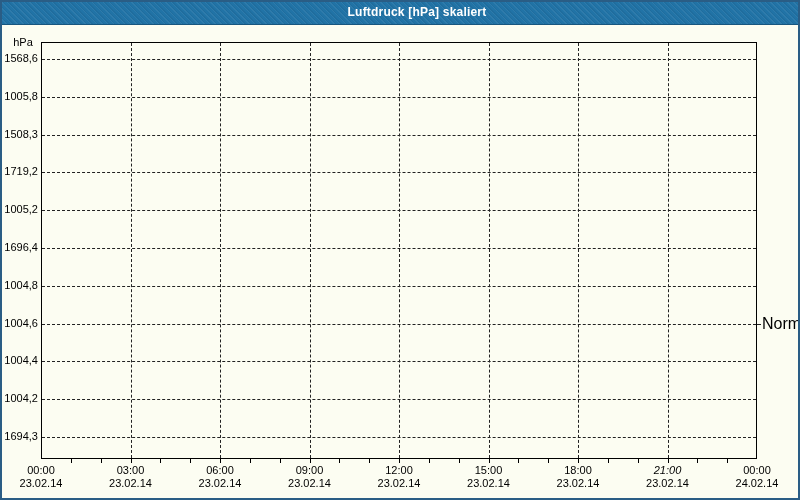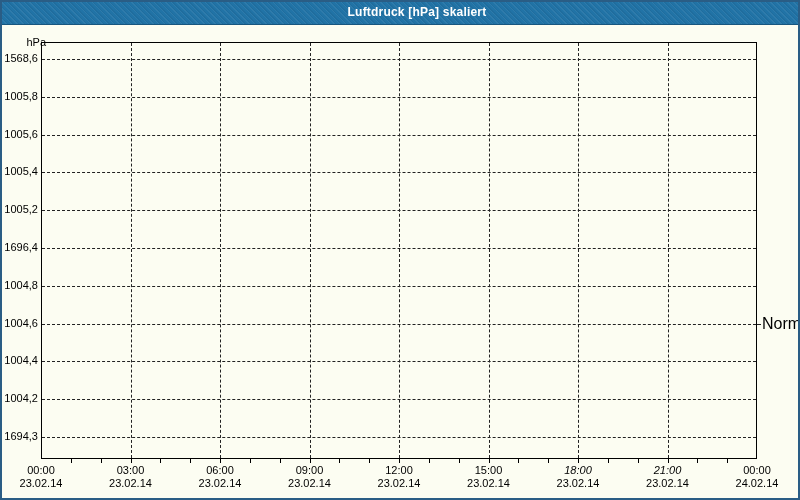--- a/index.html
+++ b/index.html
@@ -20,21 +20,21 @@
     display:flex;align-items:center;justify-content:center;padding-left:17px;
   }
   .title{color:#ffffff;font-size:12px;font-weight:bold;letter-spacing:0.2px;}
   .chart-area{position:absolute;inset:0;}
   .plot-frame{
     position:absolute;left:41px;top:42px;width:716px;height:417px;
     border:1px solid #000;box-sizing:border-box;background:transparent;
   }
   .y-unit{
     position:absolute;left:0;top:36px;width:46px;height:13px;line-height:13px;
-    text-align:right;font-size:11px;
+    text-align:center;font-size:11px;
   }
   .hgrid{position:absolute;height:0;border-top:1px dashed #222;}
   .vgrid{position:absolute;width:0;border-left:1px dashed #222;}
   .ylab{
     position:absolute;left:0;width:38px;height:13px;line-height:13px;
     text-align:right;font-size:11px;
   }
   .xtick{position:absolute;width:1px;height:4px;background:#000;}
   .xtime,.xdate{position:absolute;width:64px;text-align:center;font-size:11px;height:12px;line-height:12px;}
   .normal-label{position:absolute;left:762px;font-size:16px;height:13px;line-height:13px;}
@@ -50,23 +50,23 @@
 
   <div class="chart-area">
     <div class="y-unit">hPa</div>
     <div class="plot-frame"></div>
     <div id="layers">
         <div class="hgrid" style="left: 42px; top: 59px; width: 714px;"></div>
         <div class="ylab" style="top: 52px;">1568,6</div>
         <div class="hgrid" style="left: 42px; top: 96.8px; width: 714px;"></div>
         <div class="ylab" style="top: 89.8px;">1005,8</div>
         <div class="hgrid" style="left: 42px; top: 134.6px; width: 714px;"></div>
-        <div class="ylab" style="top: 127.6px;">1005,6</div>
+        <div class="ylab" style="top: 127.6px;">1508,3</div>
         <div class="hgrid" style="left: 42px; top: 172.4px; width: 714px;"></div>
-        <div class="ylab" style="top: 165.4px;">1005,4</div>
+        <div class="ylab" style="top: 165.4px;">1719,2</div>
         <div class="hgrid" style="left: 42px; top: 210.2px; width: 714px;"></div>
         <div class="ylab" style="top: 203.2px;">1005,2</div>
         <div class="hgrid" style="left: 42px; top: 248px; width: 714px;"></div>
         <div class="ylab" style="top: 241px;">1696,4</div>
         <div class="hgrid" style="left: 42px; top: 285.8px; width: 714px;"></div>
         <div class="ylab" style="top: 278.8px;">1004,8</div>
         <div class="hgrid" style="left: 42px; top: 323.6px; width: 714px;"></div>
         <div class="ylab" style="top: 316.6px;">1004,6</div>
         <div class="hgrid" style="left: 42px; top: 361.4px; width: 714px;"></div>
         <div class="ylab" style="top: 354.4px;">1004,4</div>
@@ -109,21 +109,21 @@
         <div class="xtime" style="left: 98.5px; top: 464px;">03:00</div>
         <div class="xdate" style="left: 98.5px; top: 477px;">23.02.14</div>
         <div class="xtime" style="left: 188px; top: 464px;">06:00</div>
         <div class="xdate" style="left: 188px; top: 477px;">23.02.14</div>
         <div class="xtime" style="left: 277.5px; top: 464px;">09:00</div>
         <div class="xdate" style="left: 277.5px; top: 477px;">23.02.14</div>
         <div class="xtime" style="left: 367px; top: 464px;">12:00</div>
         <div class="xdate" style="left: 367px; top: 477px;">23.02.14</div>
         <div class="xtime" style="left: 456.5px; top: 464px;">15:00</div>
         <div class="xdate" style="left: 456.5px; top: 477px;">23.02.14</div>
-        <div class="xtime" style="left: 546px; top: 464px; font-style: italic;">18:00</div>
+        <div class="xtime" style="left: 546px; top: 464px;">18:00</div>
         <div class="xdate" style="left: 546px; top: 477px;">23.02.14</div>
         <div class="xtime" style="left: 635.5px; top: 464px; font-style: italic;">21:00</div>
         <div class="xdate" style="left: 635.5px; top: 477px;">23.02.14</div>
         <div class="xtime" style="left: 725px; top: 464px;">00:00</div>
         <div class="xdate" style="left: 725px; top: 477px;">24.02.14</div>
         <div class="ntick" style="left: 757px; top: 323.6px;"></div>
       </div>
     <div class="normal-label" style="top: 316.6px;">Normal</div>
   </div>
 

